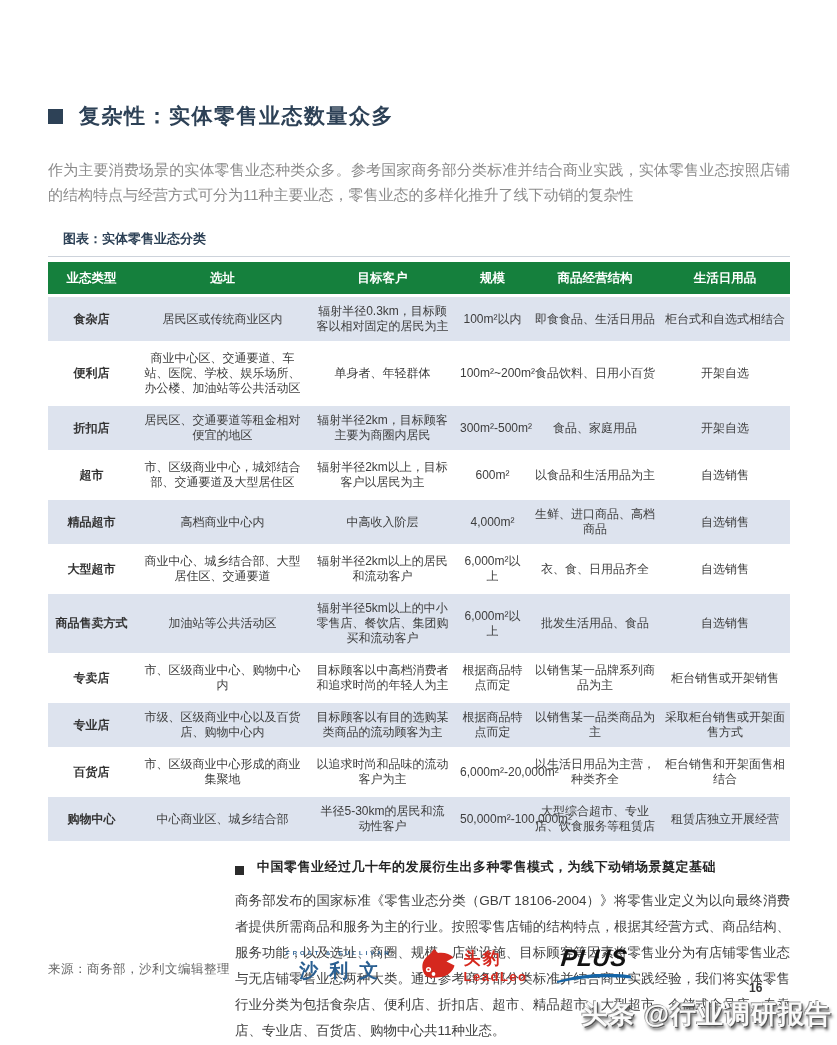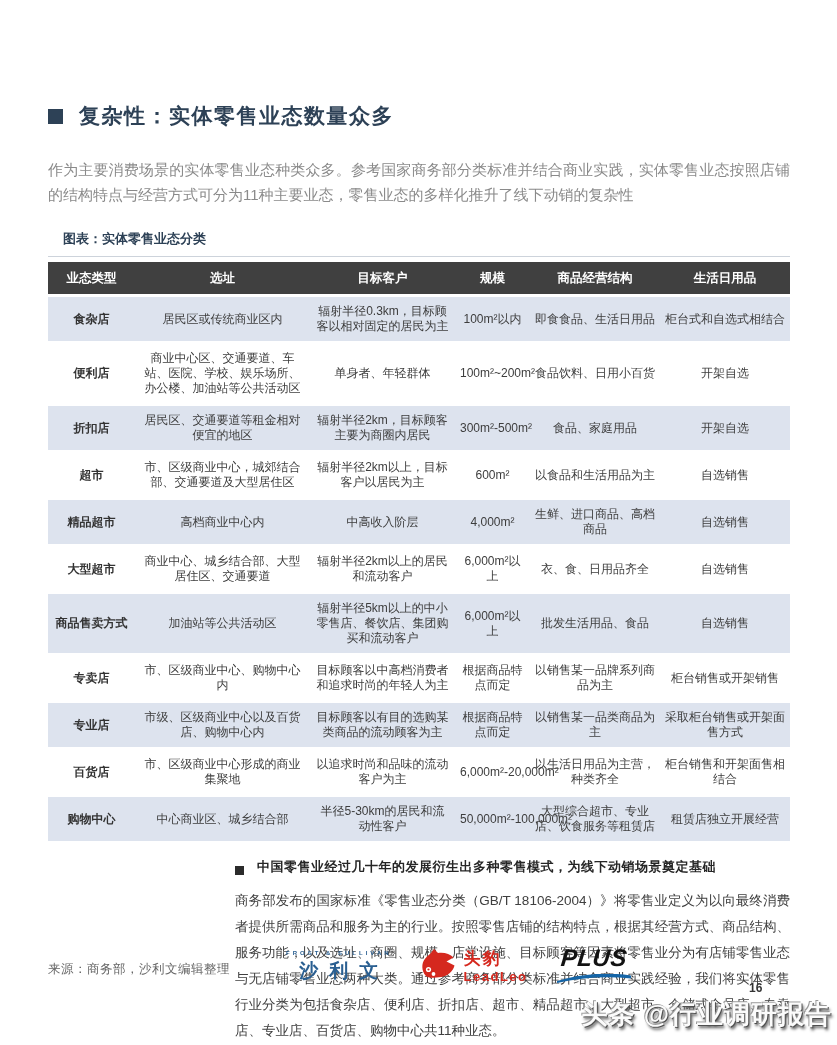--- a/index.html
+++ b/index.html
@@ -22,21 +22,21 @@
   
   .intro { margin-top: 27px; font-size: 15px; color: #8a8a8a; line-height: 25px; text-align: justify; }
 
   
   .fig-label { margin-top: 23px; font-size: 13px; font-weight: bold; color: #2d4156; padding-left: 15px; }
   .fig-rule { margin-top: 8px; height: 1px; background: #cdd3db; }
 
   
   table.retail { margin-top: 5px; width: 742px; border-collapse: collapse; table-layout: fixed; }
   table.retail thead th {
-    background: #404040; color: #ffffff; font-size: 12.5px; font-weight: bold;
+    background: #15803d; color: #ffffff; font-size: 12.5px; font-weight: bold;
     padding: 9px 4px; text-align: center; line-height: 14px;
   }
   table.retail tr { border-bottom: 3px solid #ffffff; }
   table.retail td {
     font-size: 12px; color: #3d3d3d; text-align: center;
     padding: 7px 5px; line-height: 15px; vertical-align: middle;
   }
   table.retail tbody tr.stripe { background: #dde3ee; }
   table.retail td.type-col { font-weight: bold; color: #333333; }
 

